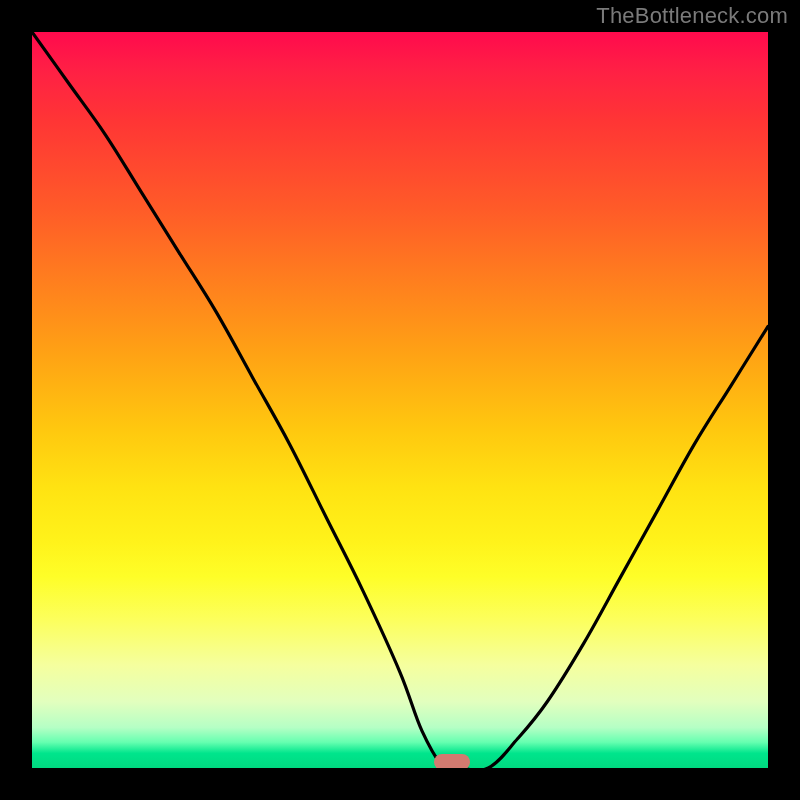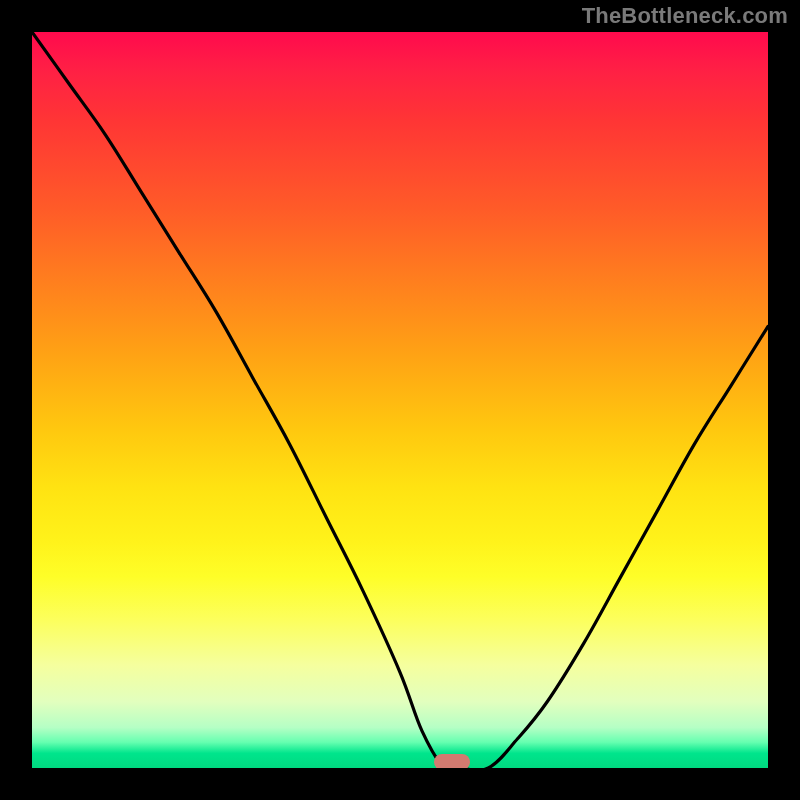--- a/index.html
+++ b/index.html
@@ -17,21 +17,21 @@
     height: 800px;
     background: #000;
   }
   .attribution {
     position: absolute;
     top: 3px;
     right: 12px;
     color: #7a7a7a;
     font-size: 22px;
     letter-spacing: 0.2px;
-    font-weight: 700;
+    font-weight: 400;
     z-index: 10;
     margin-left: 25px;
   }
   .plot-area {
     position: absolute;
     left: 32px;
     top: 32px;
     width: 736px;
     height: 736px;
     overflow: hidden;

